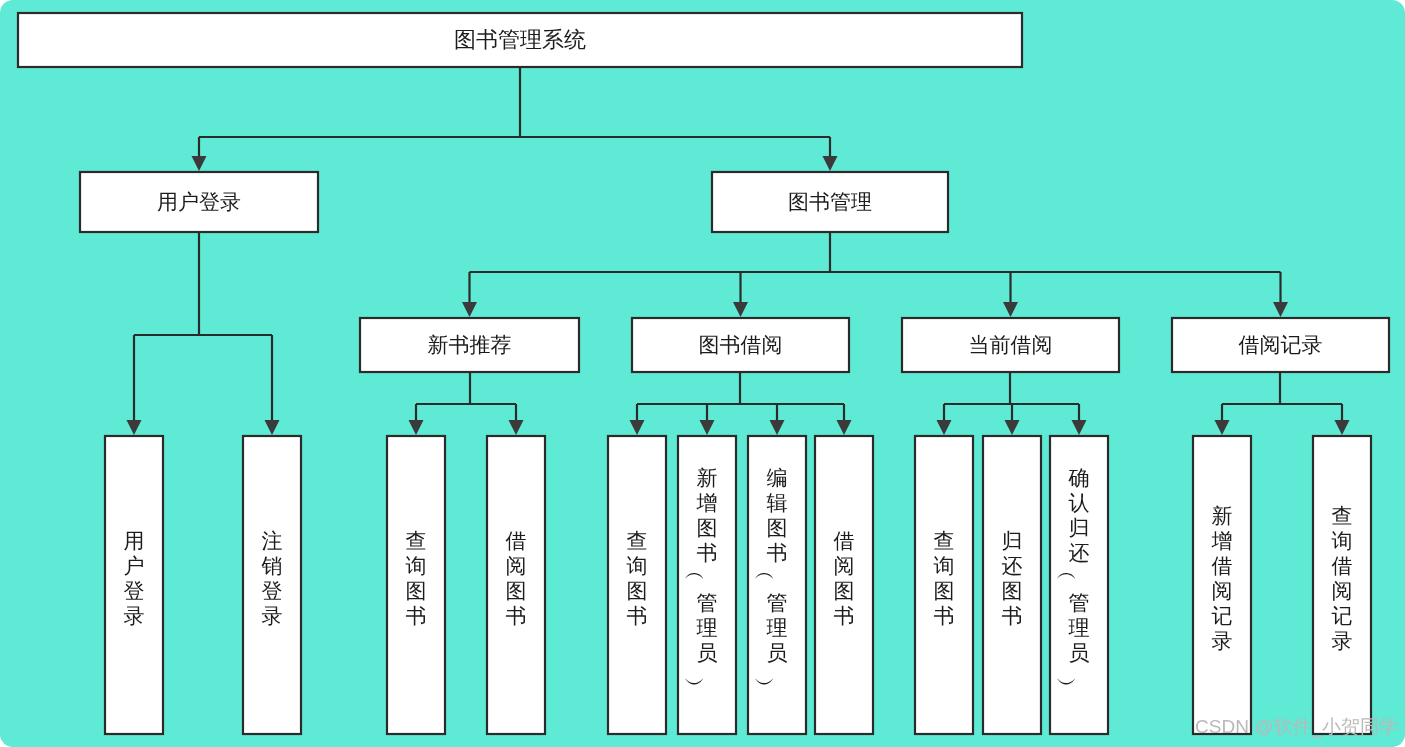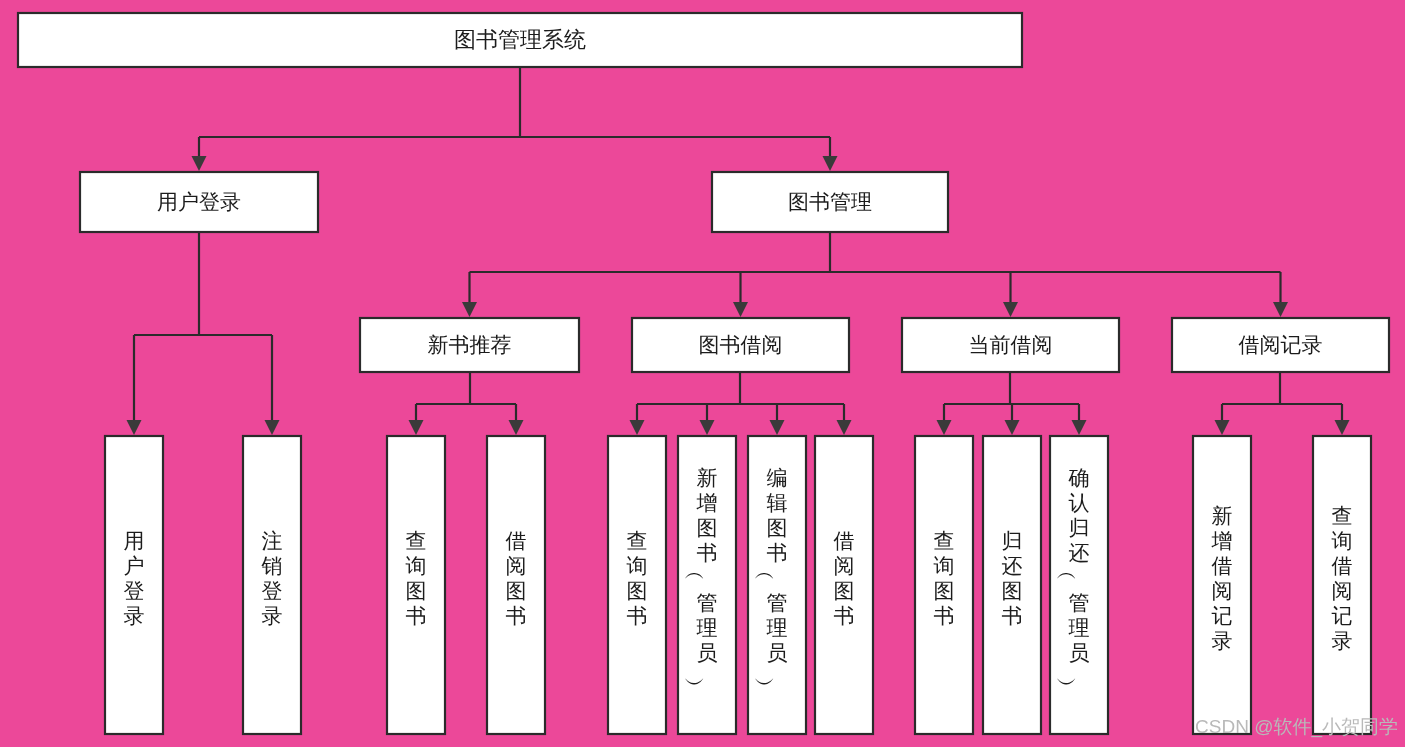--- a/index.html
+++ b/index.html
@@ -7,22 +7,23 @@
     padding: 0;
     background: #ffffff;
   }
   body {
     font-family: "Liberation Sans", "DejaVu Sans", sans-serif;
   }
   #diagram-root {
     position: relative;
     width: 1405px;
     height: 747px;
-    background: #ec4899;
+    background: #5eead4;
     overflow: hidden;
+    border-radius: 13px;
   }
   svg.canvas {
     position: absolute;
     left: 0;
     top: 0;
     width: 1405px;
     height: 747px;
     display: block;
   }
   .node-rect {

